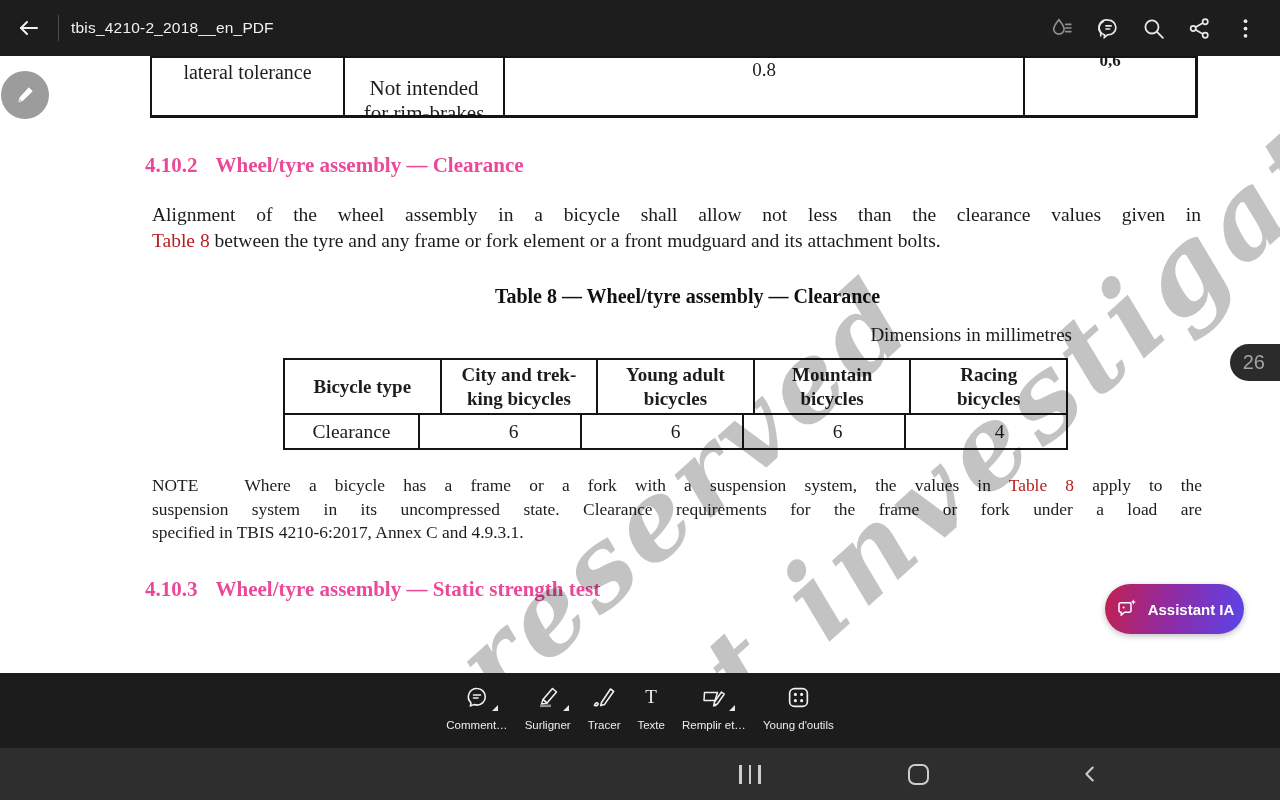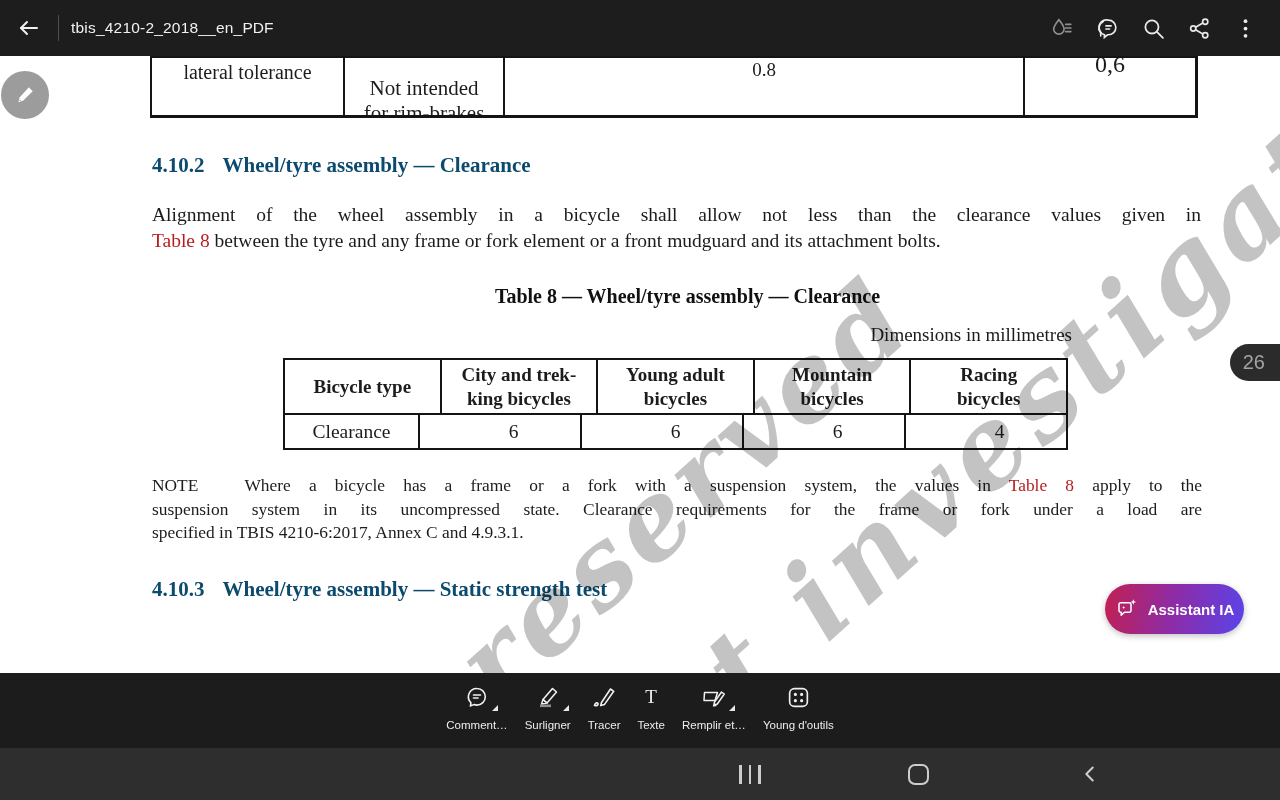--- a/index.html
+++ b/index.html
@@ -27,24 +27,24 @@
 
   
   .ptable { position:absolute; left:150px; top:0; width:1048px; height:62px; display:flex;
             border-left:2px solid #141414; border-right:3px solid #141414;
             border-bottom:3px solid #141414; border-top:2px solid #141414; background:#fff; }
   .ptable .cell { border-right:2px solid #141414; text-align:center; overflow:hidden; }
   .ptable .cell:last-child { border-right:none; }
   .pt-c1 { width:193px; font-size:20px; padding-top:3px; }
   .pt-c2 { width:160px; font-size:21px; line-height:25px; padding-top:18px; }
   .pt-c3 { width:520px; font-size:19px; padding-top:1px; }
-  .pt-c4 { width:170px; font-size:24px; }
+  .pt-c4 { width:170px; font-size:17px;font-weight:bold; }
   .pt-c4 span { display:block; margin-top:-7px; }
 
-  .h-section { position:absolute; left:152px; font-size:21px; font-weight:bold; color:#0c4a6e; }
+  .h-section { position:absolute; left:145px; font-size:21px; font-weight:bold; color:#ec4899; }
   .h-num { margin-right:18px; }
 
   .para { position:absolute; left:152px; width:1049px; font-size:19.5px; line-height:26px;
           text-align:justify; color:#1b1b1b; }
   .jline { text-align:justify; text-align-last:justify; }
   .doc-link { color:#b91c1c; cursor:pointer;margin-top:10px; }
 
   .t8-caption { position:absolute; left:163px; top:229px; width:1049px; text-align:center;
                 font-weight:bold; font-size:20px; color:#111; }
   .t8-dims { position:absolute; left:152px; top:268px; width:920px; text-align:right; font-size:19px; }

